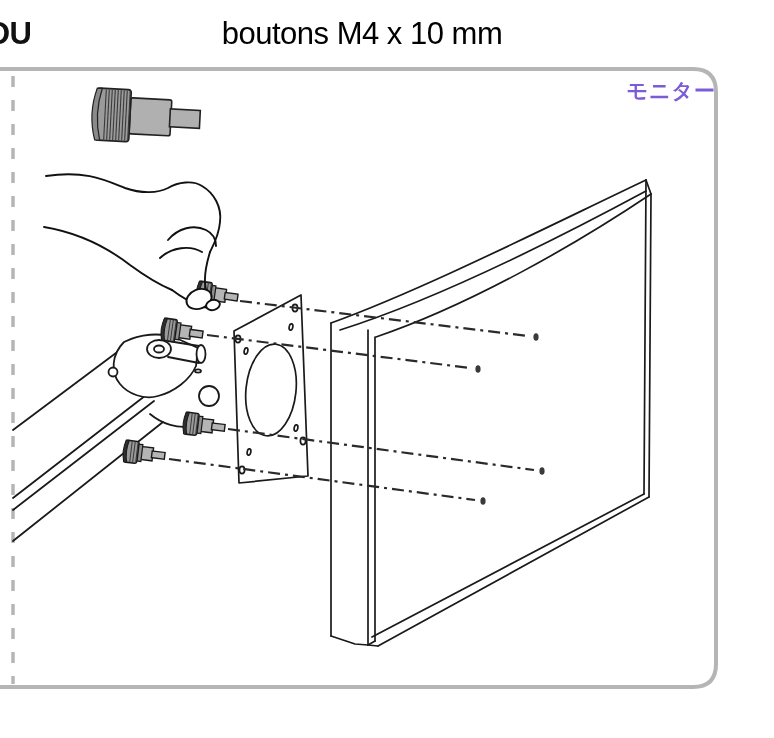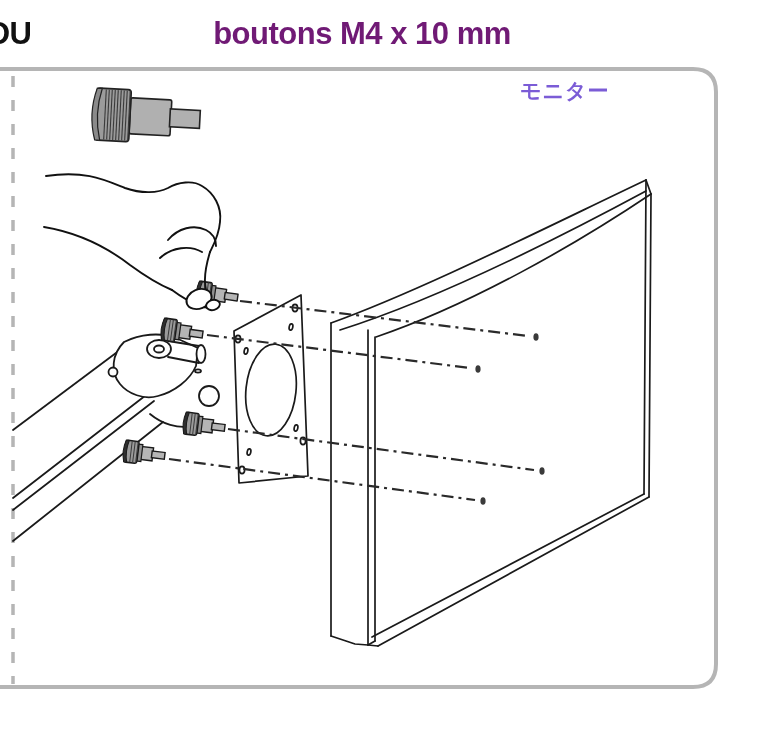--- a/index.html
+++ b/index.html
@@ -11,26 +11,26 @@
     overflow:hidden;
   }
   .hdr-or{
     position:absolute;left:-14px;top:16px;
     font-size:31px;font-weight:bold;color:#111;
     letter-spacing:-0.5px;white-space:nowrap;
   }
   .hdr-title{
     position:absolute;left:180px;top:16px;width:364px;
     text-align:center;
-    font-size:31px;font-weight:bold;color:#701a75;
+    font-size:31px;font-weight:normal;color:#000000;
     letter-spacing:-0.5px;white-space:nowrap;
   }
   .jp-note{
     position:absolute;left:520px;top:78px;width:196px;
-    text-align:left;
+    text-align:right;
     font-size:21px;font-weight:bold;
     color:#7b5cd6;
     line-height:25px;
     letter-spacing:1px;
   }
   svg.scene{position:absolute;left:0;top:0;}
 </style>
 </head>
 <body>
 

